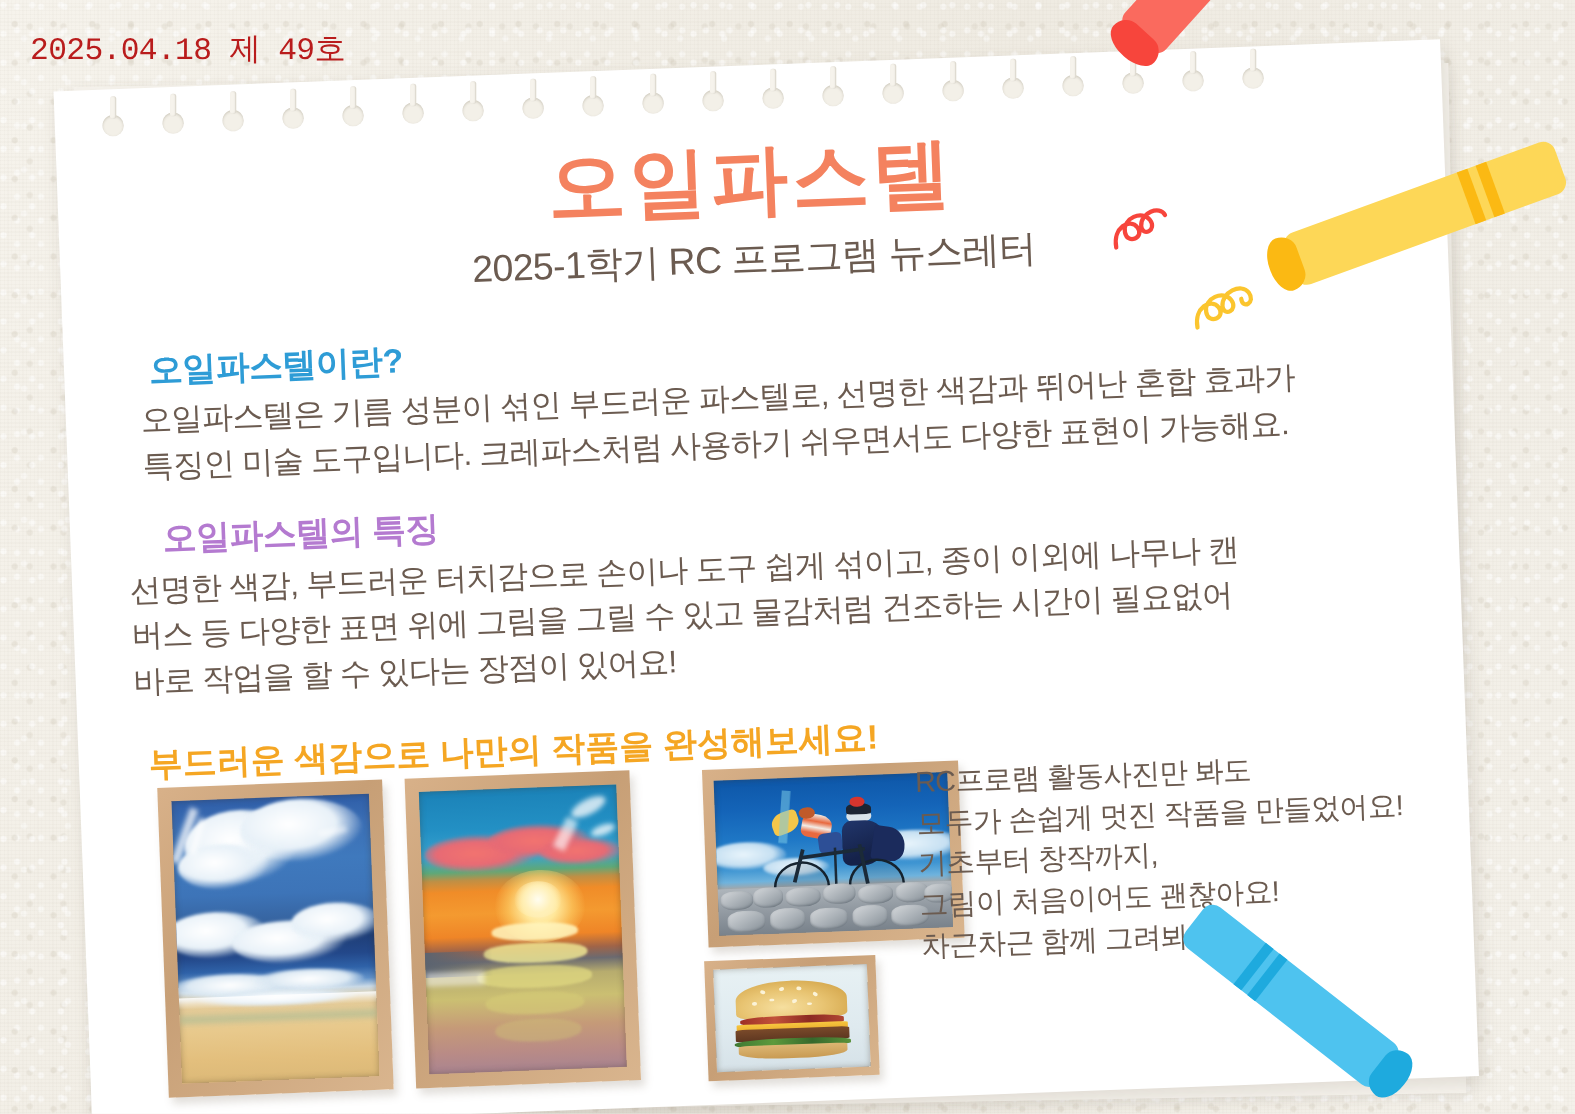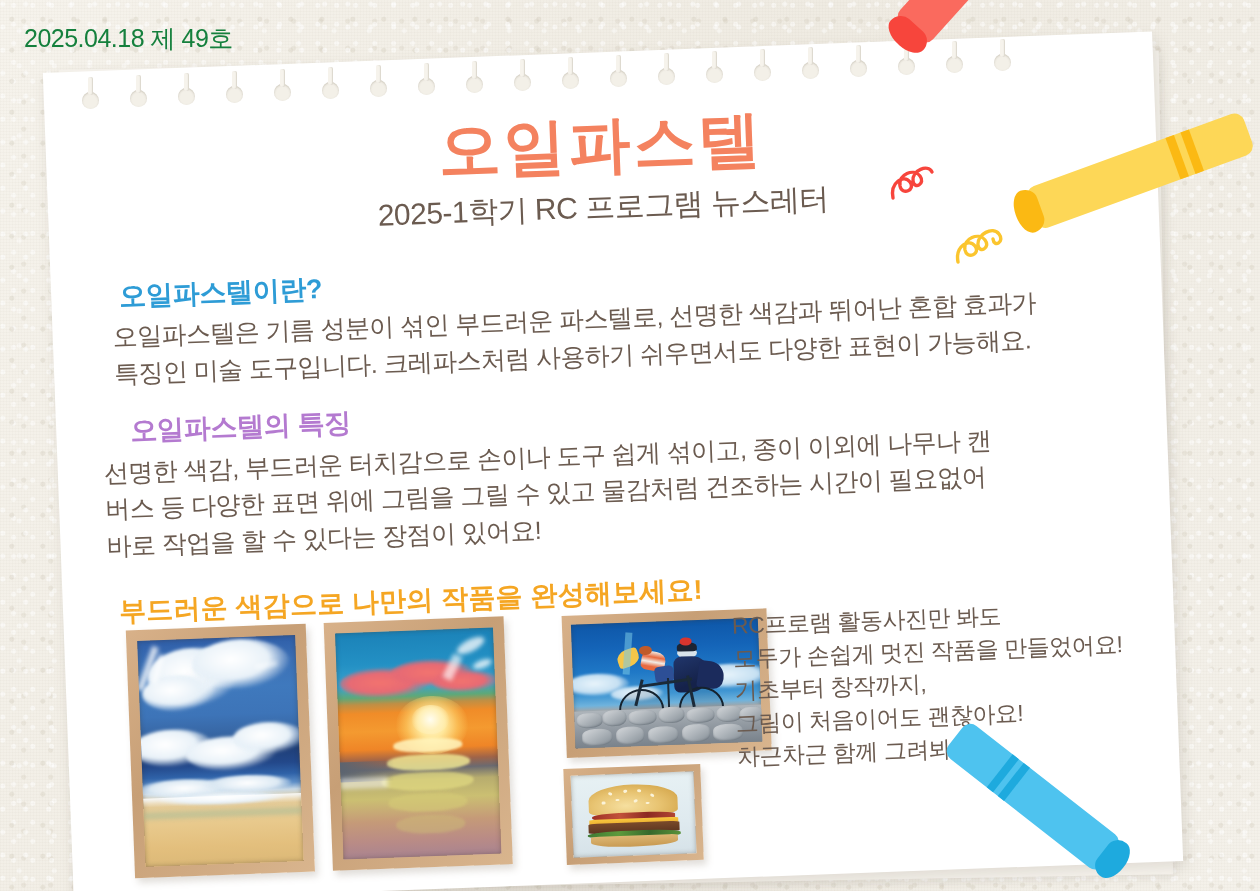--- a/index.html
+++ b/index.html
@@ -358,21 +358,21 @@
   <div class="ring" style="left:658px; top:68px;"></div>
   <div class="ring" style="left:706px; top:66px;"></div>
   <div class="ring" style="left:754px; top:64px;"></div>
   <div class="ring" style="left:802px; top:62px;"></div>
   <div class="ring" style="left:850px; top:60px;"></div>
   <div class="ring" style="left:898px; top:58px;"></div>
   <div class="ring" style="left:946px; top:56px;"></div>
   <div class="ring" style="left:994px; top:54px;"></div>
 </div>
 
-<div id="date-stamp-outer" style="position:absolute;left:24px;top:22px;font-size:25px;letter-spacing:-0.5px;color:#15803d;white-space:nowrap;">2025.04.18 제 49호</div>
+<div id="date-stamp-outer" style="position:absolute;left:24px;top:22px;font-size:25px;letter-spacing:-0.5px;color:#b91c1c;white-space:nowrap;font-family:Liberation Mono, monospace;">2025.04.18 제 49호</div>
 
 <div id="content">
 
   <div id="masthead">
     <div id="main-title">오일파스텔</div>
     <div id="subtitle">2025-1학기 RC 프로그램 뉴스레터</div>
   </div>
 
   <div id="body-wrap">
 

